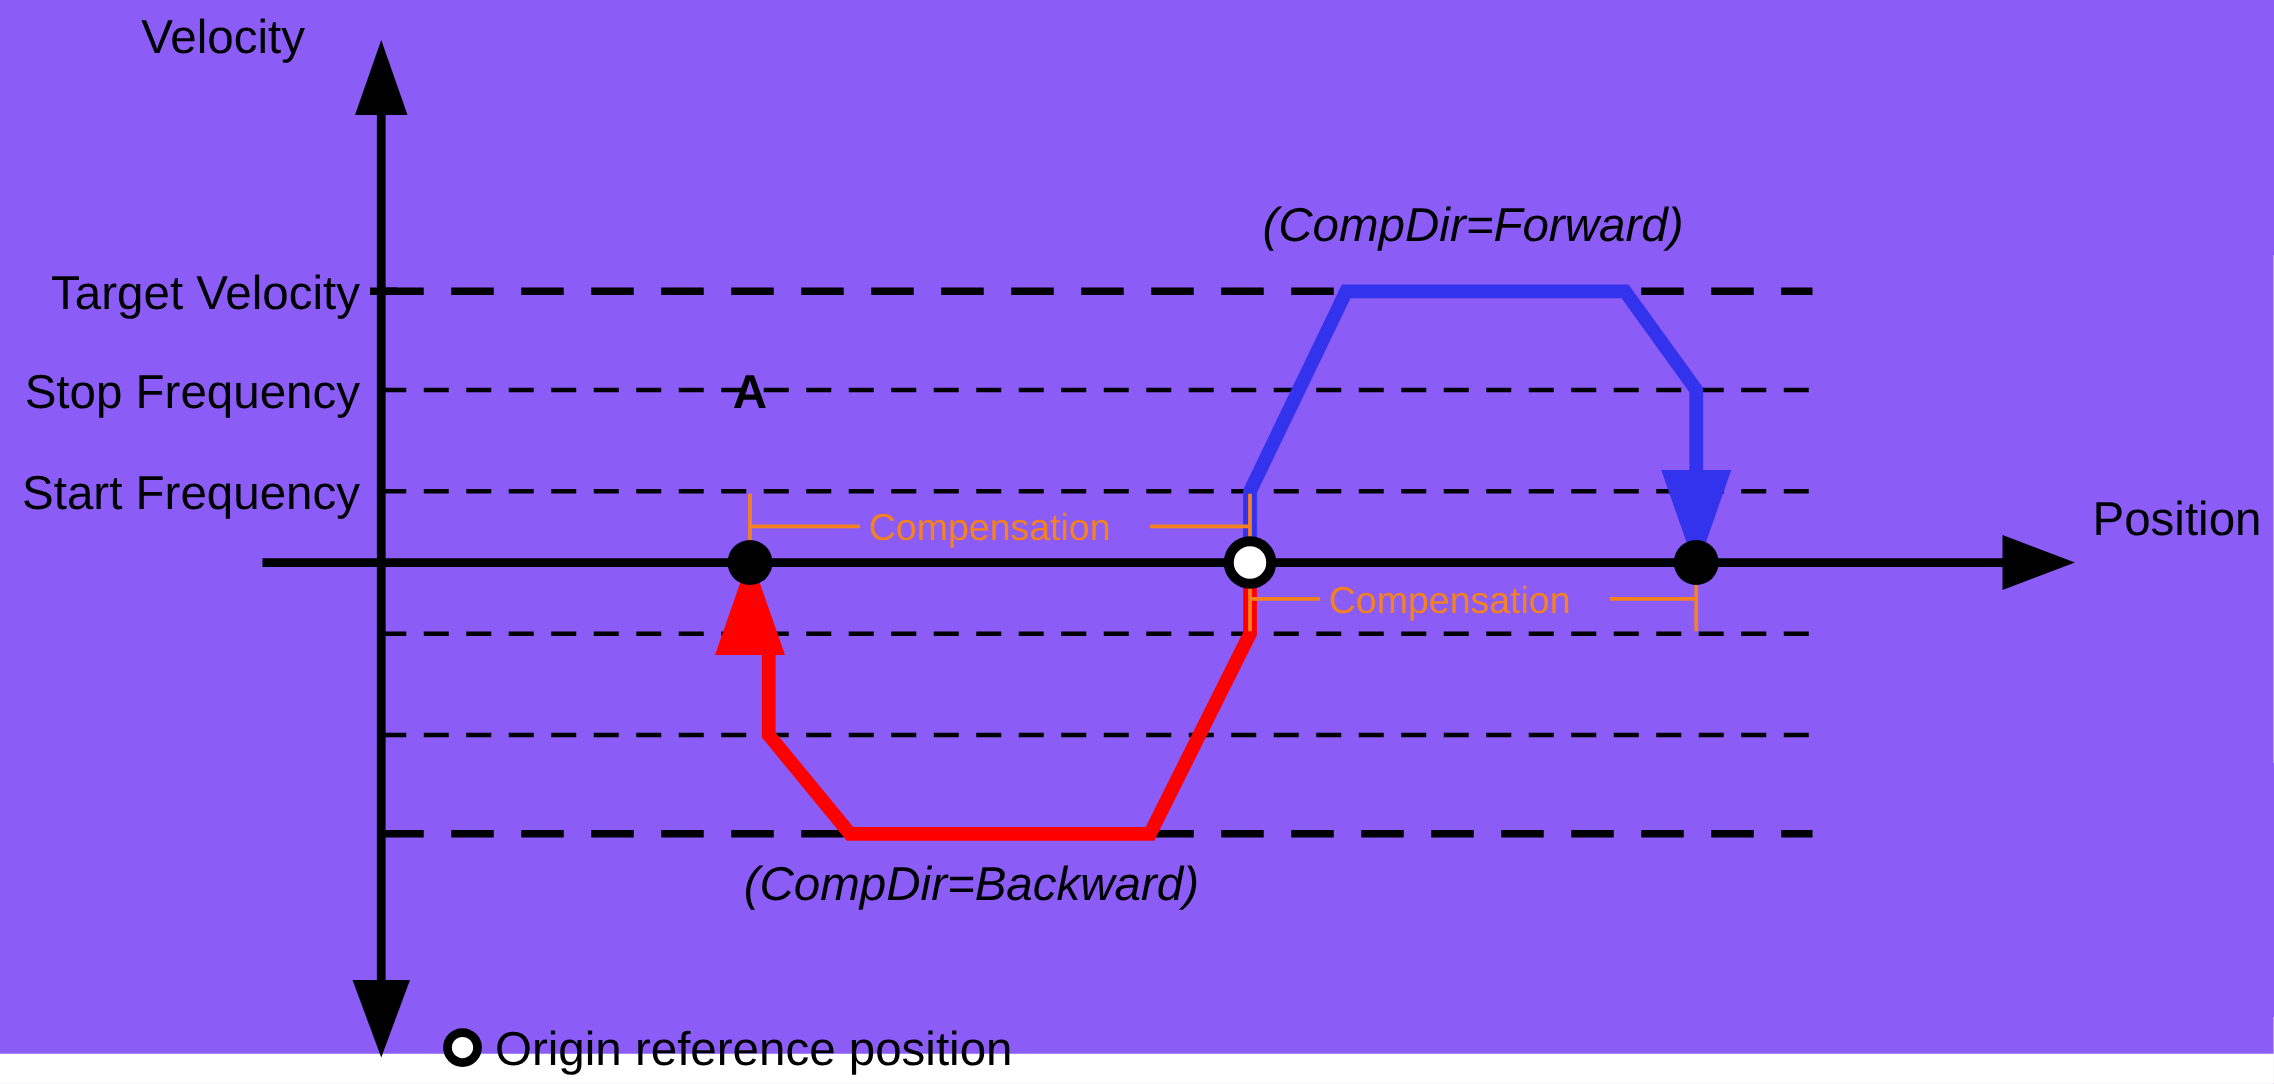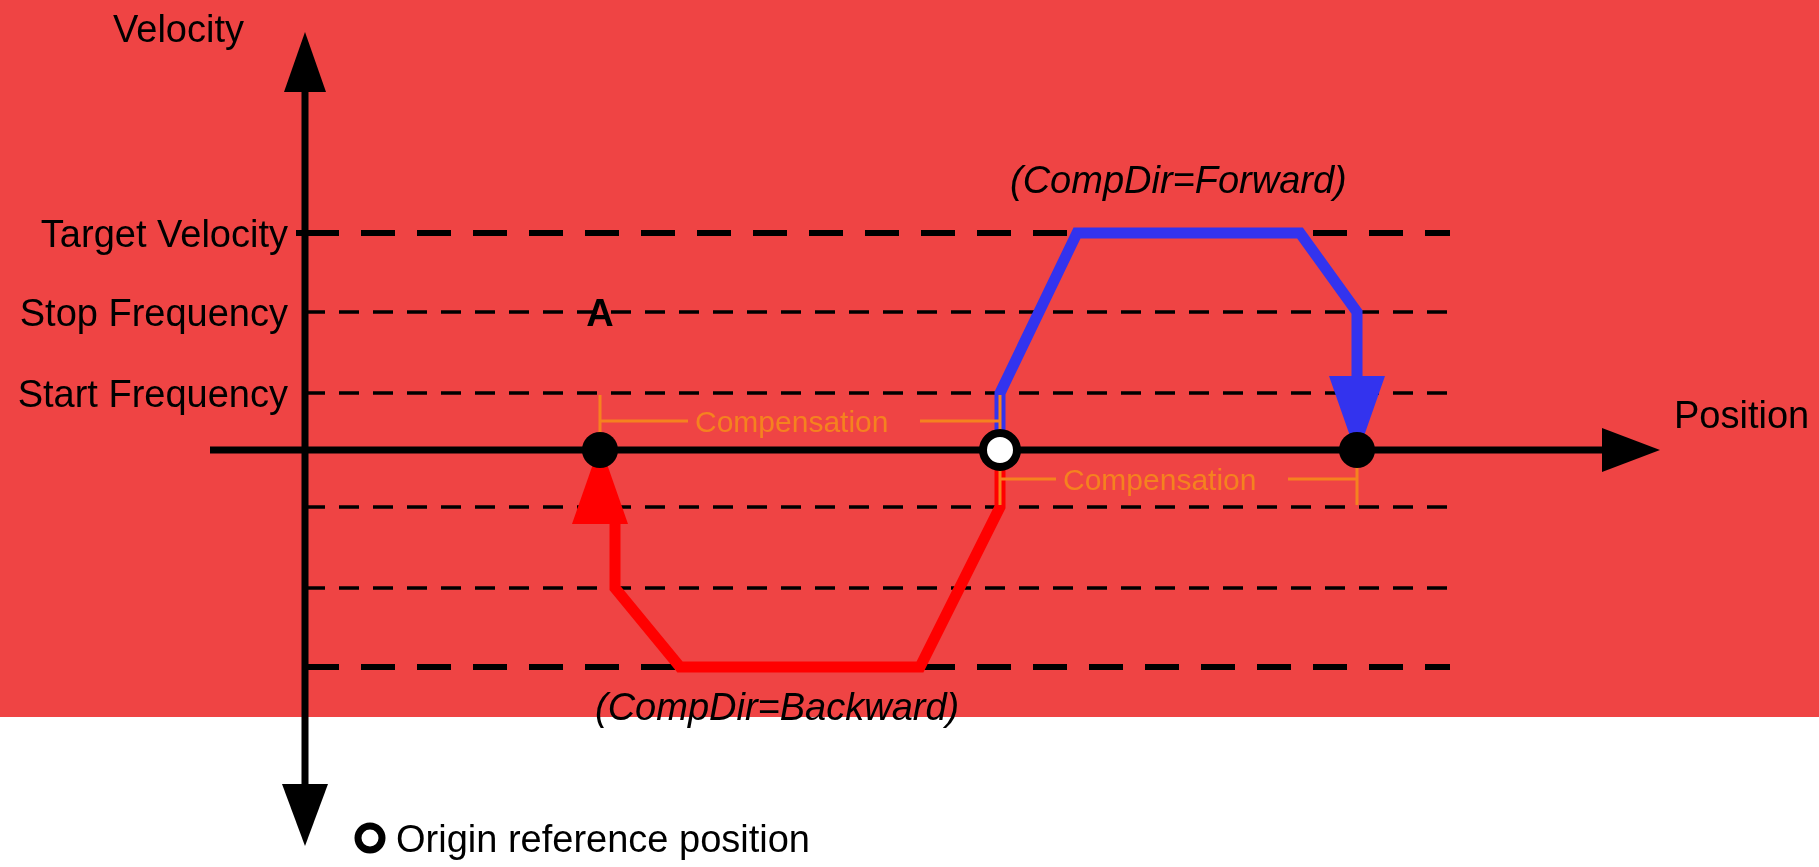--- a/index.html
+++ b/index.html
@@ -9,22 +9,22 @@
   }
   body {
     width: 1819px;
     height: 867px;
     font-family: "Liberation Sans", sans-serif;
     overflow: hidden;
   }
   #diagram-root {
     position: relative;
     width: 1819px;
-    height: 717px;
-    background: #ef4444;
+    height: 843px;
+    background: #8b5cf6;
   }
   svg.diagram-svg {
     position: absolute;
     top: 0;
     left: 0;
     width: 1819px;
     height: 867px;
   }
   text {
     font-family: "Liberation Sans", sans-serif;

